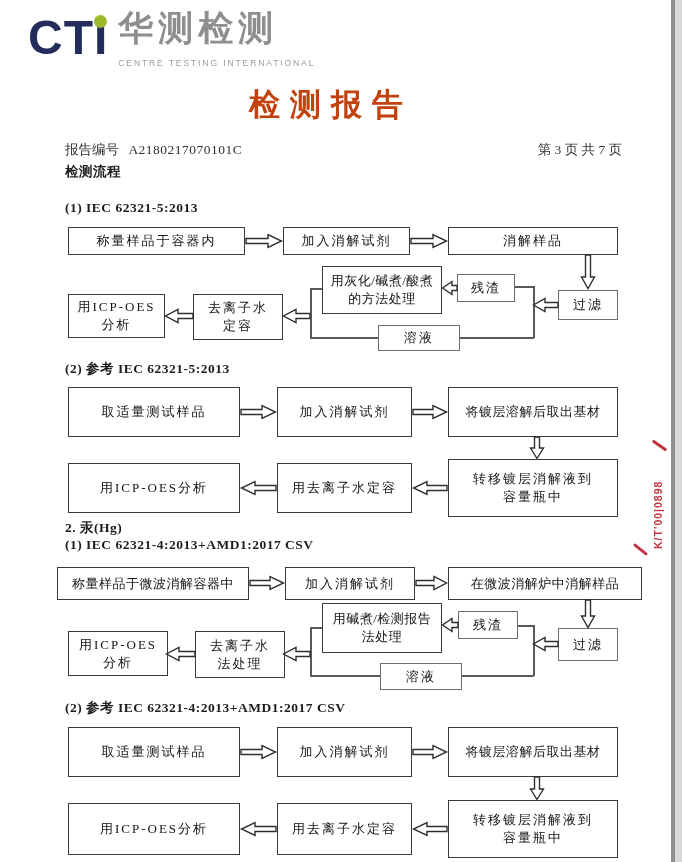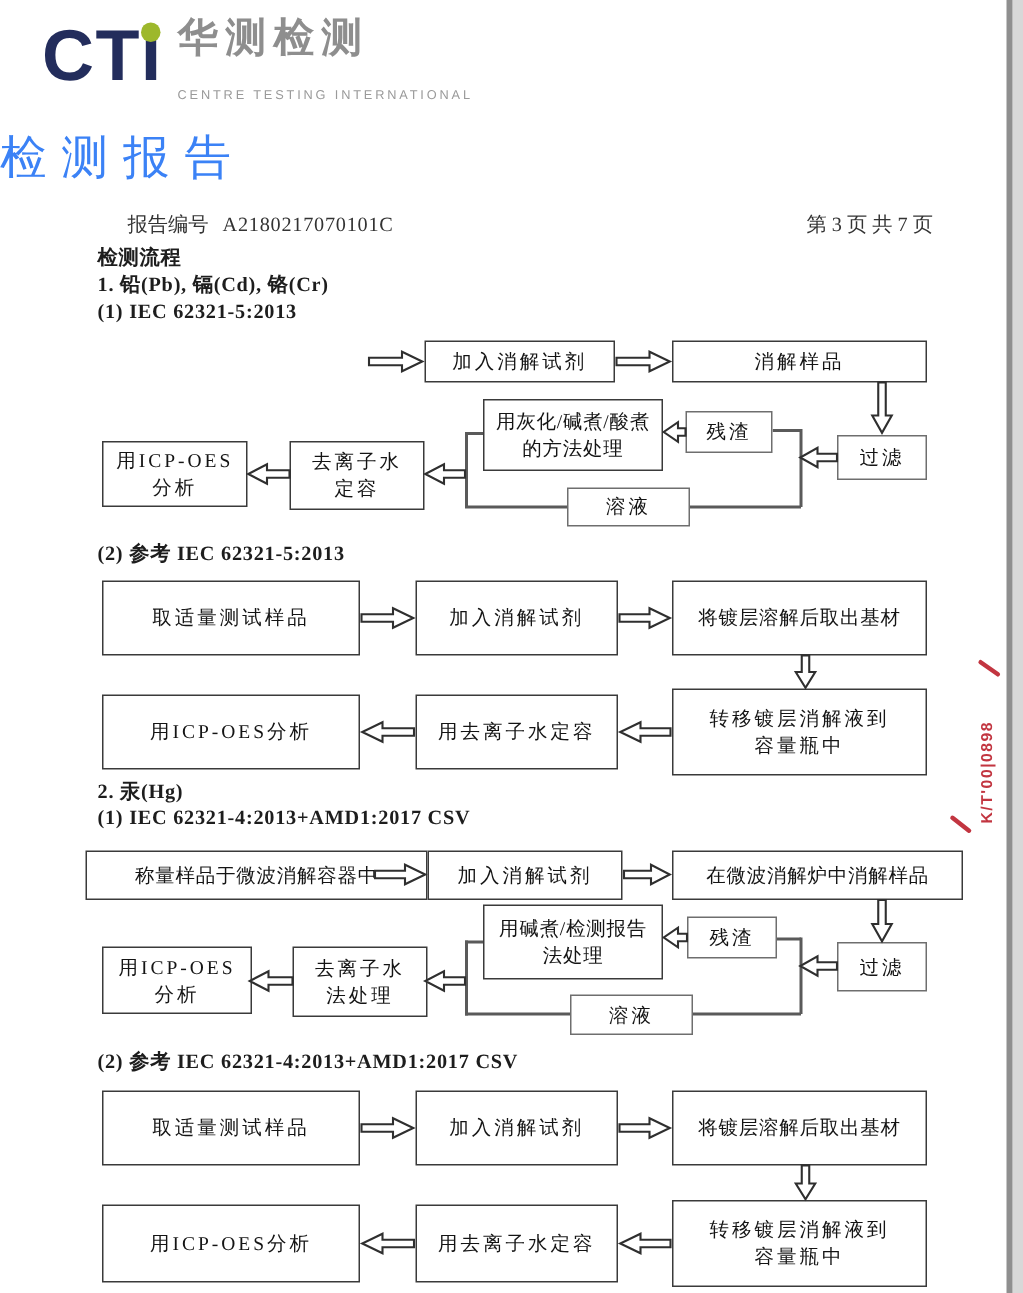--- a/index.html
+++ b/index.html
@@ -10,30 +10,30 @@
   .edge-fill{position:absolute;top:0;bottom:0;right:0;width:7px;background:#d8d8d8;z-index:5;}
 
   
   .logo-row{position:absolute;left:28px;top:8px;display:flex;align-items:center;z-index:2;}
   .cti-wrap{position:relative;}
   .cti-text{font-family:"Liberation Sans","DejaVu Sans",sans-serif;font-weight:bold;
             font-size:48px;line-height:48px;color:var(--navy,#232d5c);letter-spacing:1px;}
   .cti-dot{position:absolute;right:1px;top:1px;width:13px;height:13px;border-radius:50%;
            background:var(--green,#9db82c);}
   .logo-right{margin-left:10px;padding-top:6px;}
-  .logo-cn{font-family:Liberation Mono, monospace;font-weight:bold;
-           font-size:27px;line-height:28px;color:var(--gray,#8e8e8e);letter-spacing:5px;}
+  .logo-cn{font-family:Liberation Sans, sans-serif;font-weight:bold;
+           font-size:35px;line-height:28px;color:var(--gray,#8e8e8e);letter-spacing:5px;}
   .logo-en{font-family:"Liberation Sans","DejaVu Sans",sans-serif;font-size:8.5px;
            letter-spacing:1.9px;color:#9a9a9a;margin-top:16px;}
 
-  .doc-title{position:absolute;left:0;right:20px;top:84px;text-align:left;
-             font-size:31px;font-weight:normal;letter-spacing:10px;color:#3b82f6;}
+  .doc-title{position:absolute;left:0;right:20px;top:84px;text-align:center;
+             font-size:31px;font-weight:bold;letter-spacing:10px;color:#c2410c;}
 
   .meta-row{position:absolute;left:65px;right:60px;top:141px;display:flex;
-            justify-content:space-between;font-size:13.5px;color:#333;margin-left:20px;}
+            justify-content:space-between;font-size:13.5px;color:#333;}
   .meta-left span{margin-right:6px;}
   .report-no{letter-spacing:0.5px;}
 
   .h{position:absolute;left:65px;font-size:13.5px;font-weight:bold;color:#1d1d1d;
      letter-spacing:0.5px;z-index:2;}
 
   .fc{position:absolute;left:0;width:682px;z-index:1;}
   .fbox{position:absolute;border:1.5px solid #3a3a3a;background:#fff;display:flex;
         align-items:center;justify-content:center;text-align:center;font-size:13px;
         letter-spacing:2px;line-height:1.35;white-space:pre-line;color:#141414;z-index:2;
@@ -77,36 +77,36 @@
 
   <div class="meta-row">
     <div class="meta-left">
       <span>报告编号</span>
       <span class="report-no">A2180217070101C</span>
     </div>
     <div class="meta-right">第 3 页  共 7 页</div>
   </div>
 
   <div class="h" style="top:163px">检测流程</div>
-  <div class="h" style="top:181px">1. 铅(Pb), 镉(Cd), 铬(Cr)</div>
   <div class="h" style="top:200px">(1) IEC 62321-5:2013</div>
   <div class="h" style="top:360px">(2) 参考 IEC 62321-5:2013</div>
   <div class="h" style="top:519px">2. 汞(Hg)</div>
   <div class="h" style="top:537px">(1) IEC 62321-4:2013+AMD1:2017 CSV</div>
   <div class="h" style="top:699px">(2) 参考 IEC 62321-4:2013+AMD1:2017 CSV</div>
 
   <div class="fc" style="top:222px;height:140px">
 
     <div class="cline" style="left:533px;top:64px;width:1.5px;height:52px"></div>
     <div class="cline" style="left:515px;top:64px;width:19px;height:1.5px"></div>
     <div class="cline" style="left:460px;top:115px;width:74px;height:1.5px"></div>
     <div class="cline" style="left:310px;top:66px;width:1.5px;height:50px"></div>
     <div class="cline" style="left:310px;top:66px;width:13px;height:1.5px"></div>
     <div class="cline" style="left:310px;top:115px;width:70px;height:1.5px"></div>
 
+    <div class="fbox" style="left:68px;top:5px;width:177px;height:28px">称量样品于容器内</div>
     <div class="fbox" style="left:283px;top:5px;width:127px;height:28px">加入消解试剂</div>
     <div class="fbox" style="left:448px;top:5px;width:170px;height:28px">消解样品</div>
     <div class="fbox gray" style="left:558px;top:68px;width:60px;height:30px">过滤</div>
     <div class="fbox gray" style="left:457px;top:52px;width:58px;height:28px">残渣</div>
     <div class="fbox tight" style="left:322px;top:44px;width:120px;height:48px">用灰化/碱煮/酸煮
 的方法处理</div>
     <div class="fbox gray" style="left:378px;top:103px;width:82px;height:26px">溶液</div>
     <div class="fbox" style="left:193px;top:72px;width:90px;height:46px">去离子水
 定容</div>
     <div class="fbox" style="left:68px;top:72px;width:97px;height:44px">用ICP-OES
@@ -160,21 +160,21 @@
       </svg>
   </div>
 
   <div class="fc" style="top:563px;height:135px">
     <div class="cline" style="left:533px;top:62px;width:1.5px;height:51px"></div>
     <div class="cline" style="left:518px;top:62px;width:16px;height:1.5px"></div>
     <div class="cline" style="left:462px;top:112px;width:72px;height:1.5px"></div>
     <div class="cline" style="left:310px;top:64px;width:1.5px;height:50px"></div>
     <div class="cline" style="left:310px;top:64px;width:13px;height:1.5px"></div>
     <div class="cline" style="left:310px;top:112px;width:72px;height:1.5px"></div>
-    <div class="fbox tight" style="left:57px;top:4px;width:228px;height:33px">称量样品于微波消解容器中</div>
+    <div class="fbox tight" style="left:57px;top:4px;width:192px;height:33px">称量样品于微波消解容器中</div>
     <div class="fbox" style="left:285px;top:4px;width:130px;height:33px">加入消解试剂</div>
     <div class="fbox tight" style="left:448px;top:4px;width:194px;height:33px">在微波消解炉中消解样品</div>
     <div class="fbox gray" style="left:558px;top:65px;width:60px;height:33px">过滤</div>
     <div class="fbox gray" style="left:458px;top:48px;width:60px;height:28px">残渣</div>
     <div class="fbox tight" style="left:322px;top:40px;width:120px;height:50px">用碱煮/检测报告
 法处理</div>
     <div class="fbox gray" style="left:380px;top:100px;width:82px;height:27px">溶液</div>
     <div class="fbox" style="left:195px;top:68px;width:90px;height:47px">去离子水
 法处理</div>
     <div class="fbox" style="left:68px;top:68px;width:100px;height:45px">用ICP-OES

